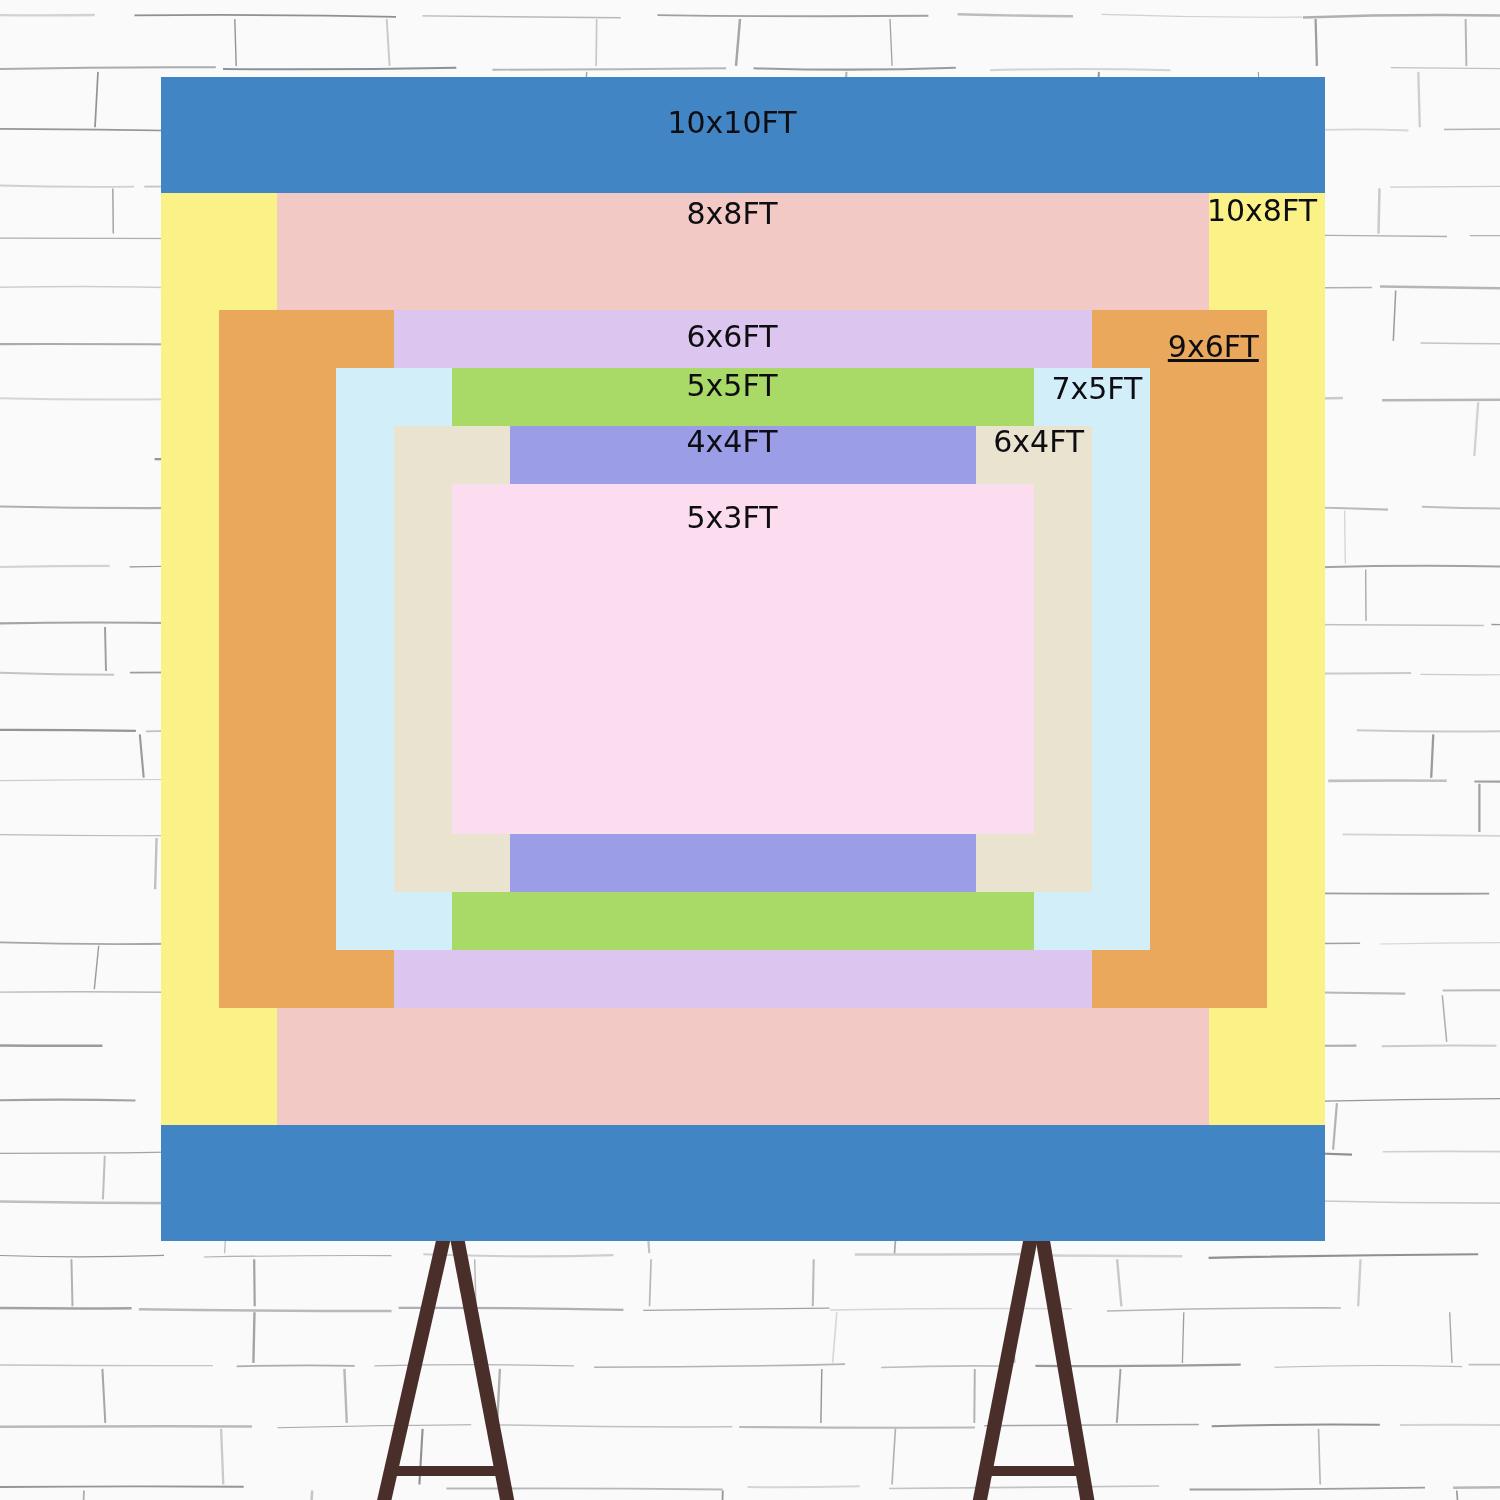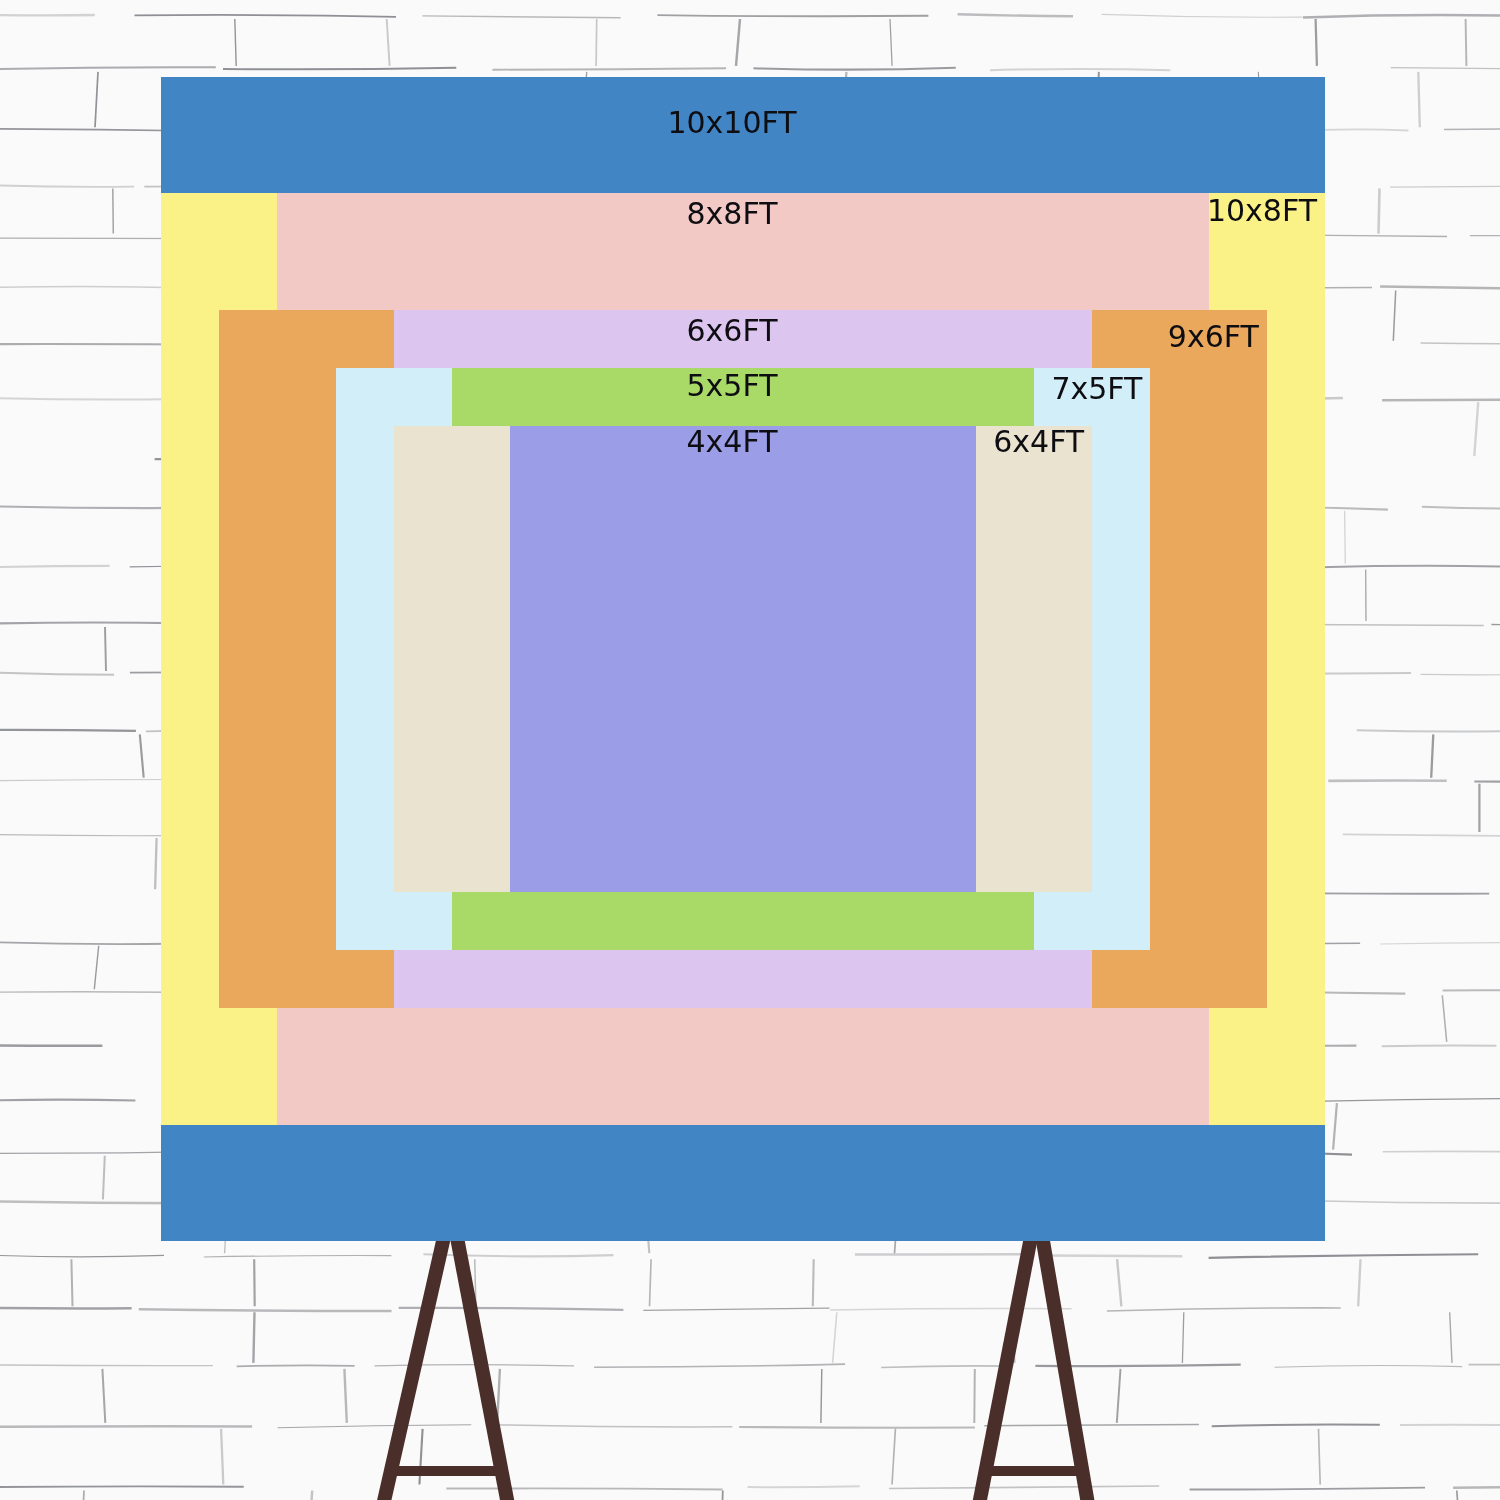--- a/index.html
+++ b/index.html
@@ -400,36 +400,39 @@
       <div class="size-rect" style="left: 0px; top: 0px; width: 1164px; height: 1164px; background: rgb(65, 133, 197); z-index: 1;">
         <div class="size-label pos-center" style="top: 29px;">10x10FT</div>
       </div>
       <div class="size-rect" style="left: 0px; top: 116.4px; width: 1164px; height: 931.2px; background: rgb(251, 242, 135); z-index: 2;">
         <div class="size-label pos-right" style="top: 1px;">10x8FT</div>
       </div>
       <div class="size-rect" style="left: 116.4px; top: 116.4px; width: 931.2px; height: 931.2px; background: rgb(243, 201, 197); z-index: 3;">
         <div class="size-label pos-center" style="top: 4px; text-align: center;">8x8FT</div>
       </div>
       <div class="size-rect" style="left: 58.2px; top: 232.8px; width: 1047.6px; height: 698.4px; background: rgb(234, 168, 92); z-index: 4;">
-        <div class="size-label pos-right" style="top: 10px;">9x6FT</div>
+        <div class="size-label pos-right" style="top: 20px; text-decoration: underline;">9x6FT</div>
       </div>
       <div class="size-rect" style="left: 232.8px; top: 232.8px; width: 698.4px; height: 698.4px; background: rgb(220, 197, 238); z-index: 5;">
-        <div class="size-label pos-center" style="top: 4px;">6x6FT</div>
+        <div class="size-label pos-center" style="top: 10px;">6x6FT</div>
       </div>
       <div class="size-rect" style="left: 174.6px; top: 291px; width: 814.8px; height: 582px; background: rgb(210, 238, 248); z-index: 6;">
         <div class="size-label pos-right" style="top: 4px;">7x5FT</div>
       </div>
       <div class="size-rect" style="left: 291px; top: 291px; width: 582px; height: 582px; background: rgb(169, 217, 103); z-index: 7;">
         <div class="size-label pos-center" style="top: 1px;">5x5FT</div>
       </div>
       <div class="size-rect" style="left: 232.8px; top: 349.2px; width: 698.4px; height: 465.6px; background: rgb(233, 227, 208); z-index: 8;">
         <div class="size-label pos-right" style="top: -1px; margin-left: 12px;">6x4FT</div>
       </div>
       <div class="size-rect" style="left: 349.2px; top: 349.2px; width: 465.6px; height: 465.6px; background: rgb(155, 157, 231); z-index: 9;">
         <div class="size-label pos-center" style="top: -1px; text-align: center;">4x4FT</div>
+      </div>
+      <div class="size-rect" style="left: 291px; top: 407.4px; width: 582px; height: 349.2px; background: rgb(251, 221, 239); z-index: 10;">
+        <div class="size-label pos-center" style="top: 17px;">5x3FT</div>
       </div>
     </div>
 
   <svg id="art" viewBox="0 0 1500 1500" xmlns="http://www.w3.org/2000/svg">
 
     <g fill="#4a2e2a" stroke="#4a2e2a">
       <rect x="392" y="1198" width="700" height="25" stroke="none"></rect>
       <g fill="none" stroke-width="14">
         <path d="M451,1206 L382,1510"></path>
         <path d="M451,1206 L509,1510"></path>

